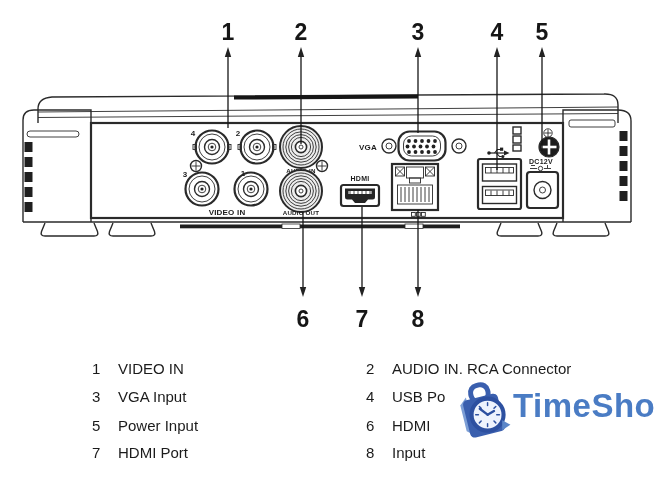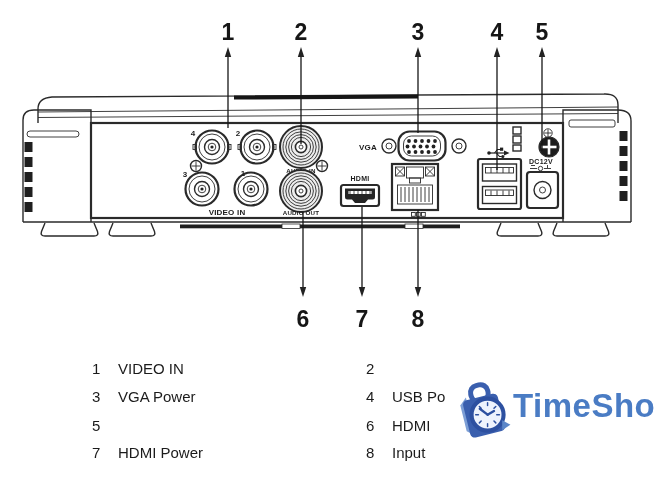--- a/index.html
+++ b/index.html
@@ -301,31 +301,33 @@
     <text class="callout-num" x="418" y="327" text-anchor="middle">8</text>
   </svg>
 
   <div>
     <div class="legend-row" style="left:92px;top:360px;">
       <span class="legend-num">1</span>
       <span class="legend-label">VIDEO IN</span>
     </div>
     <div class="legend-row" style="left:92px;top:388px;">
       <span class="legend-num">3</span>
-      <span class="legend-label">VGA Power</span>
+      <span class="legend-label">VGA Input</span>
     </div>
     <div class="legend-row" style="left:92px;top:417px;">
       <span class="legend-num">5</span>
+      <span class="legend-label">Power Input</span>
     </div>
     <div class="legend-row" style="left:92px;top:444px;">
       <span class="legend-num">7</span>
-      <span class="legend-label">HDMI Power</span>
+      <span class="legend-label">HDMI Port</span>
     </div>
     <div class="legend-row" style="left:366px;top:360px;">
       <span class="legend-num">2</span>
+      <span class="legend-label">AUDIO IN, RCA Connector</span>
     </div>
     <div class="legend-row" style="left:366px;top:388px;">
       <span class="legend-num">4</span>
       <span class="legend-label">USB Po</span>
     </div>
     <div class="legend-row" style="left:366px;top:417px;">
       <span class="legend-num">6</span>
       <span class="legend-label">HDMI</span>
     </div>
     <div class="legend-row" style="left:366px;top:444px;">

